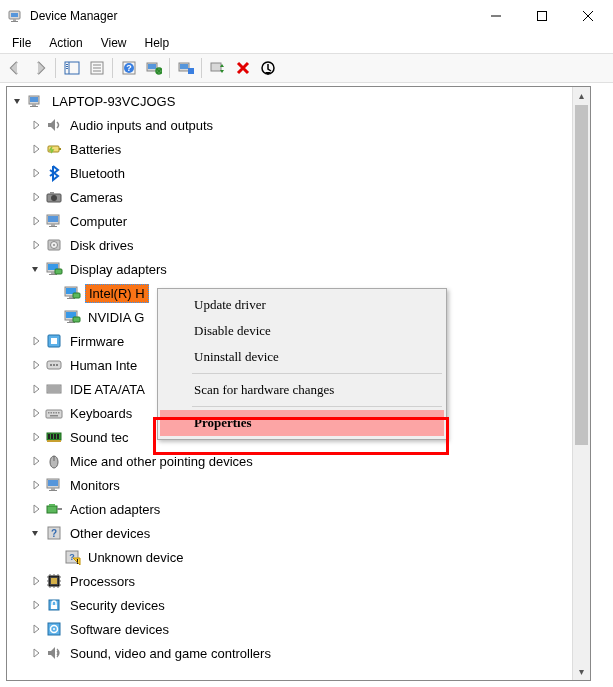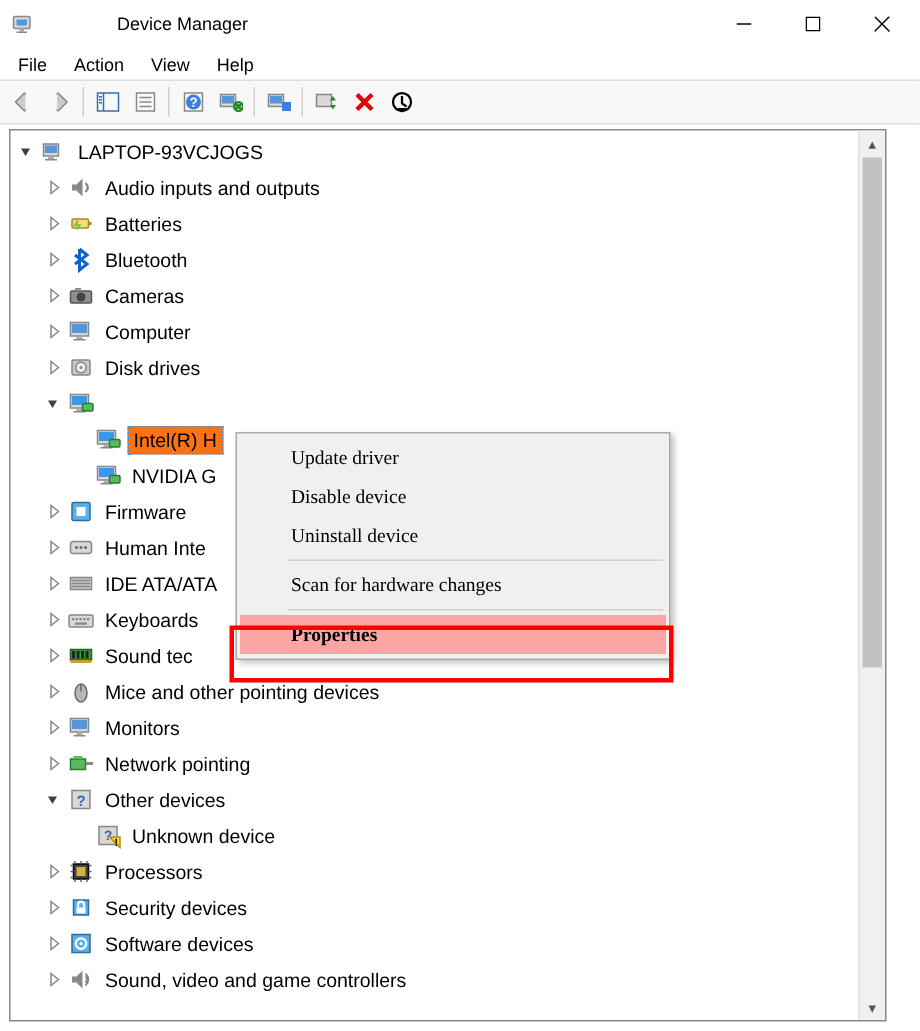--- a/index.html
+++ b/index.html
@@ -33,21 +33,20 @@
     height: 16px;
     margin-right: 6px;
     display: inline-flex;
     align-items: center;
     justify-content: center;
   }
   .titlebar .title {
     flex: 1;
     font-size: 12px;
     color: #000;
-    margin-left: 48px;
   }
   .win-controls {
     display: flex;
   }
   .win-btn {
     width: 46px;
     height: 30px;
     display: flex;
     align-items: center;
     justify-content: center;
@@ -445,20 +444,21 @@
           </span>
           <span class="node-icon">
             <svg width="18" height="18" viewBox="0 0 18 18">
               <rect x="2" y="3" width="12" height="9" fill="#d8d8d8" stroke="#888"></rect>
               <rect x="3" y="4" width="10" height="6" fill="#3899e8"></rect>
               <rect x="6" y="12" width="4" height="2" fill="#aaa"></rect>
               <rect x="4" y="14" width="8" height="1" fill="#888"></rect>
               <rect x="10" y="9" width="7" height="5" rx="1" fill="#5cb85c" stroke="#2a7a2a"></rect>
             </svg>
           </span>
+          <span class="node-label">Display adapters</span>
         </div>
         <div class="tree-row">
           <span class="indent" style="width:40px"></span>
           <span class="expander empty"></span>
           <span class="node-icon">
             <svg width="18" height="18" viewBox="0 0 18 18">
               <rect x="2" y="3" width="12" height="9" fill="#d8d8d8" stroke="#888"></rect>
               <rect x="3" y="4" width="10" height="6" fill="#3899e8"></rect>
               <rect x="6" y="12" width="4" height="2" fill="#aaa"></rect>
               <rect x="4" y="14" width="8" height="1" fill="#888"></rect>
@@ -608,21 +608,21 @@
               <path d="M3 1 L8 5 L3 9 Z" fill="none" stroke="#888"></path>
             </svg>
           </span>
           <span class="node-icon">
             <svg width="18" height="18" viewBox="0 0 18 18">
               <rect x="2" y="6" width="10" height="7" fill="#5cb85c" stroke="#2a7a2a"></rect>
               <rect x="4" y="4" width="6" height="2" fill="#5cb85c"></rect>
               <line x1="12" y1="9" x2="17" y2="9" stroke="#888" stroke-width="2"></line>
             </svg>
           </span>
-          <span class="node-label">Network pointing</span>
+          <span class="node-label">Action adapters</span>
         </div>
         <div class="tree-row">
           <span class="indent" style="width:22px"></span>
           <span class="expander">
             <svg width="10" height="10">
               <path d="M1 3 L7 3 L4 8 Z" fill="#404040"></path>
             </svg>
           </span>
           <span class="node-icon">
             <svg width="18" height="18" viewBox="0 0 18 18">

